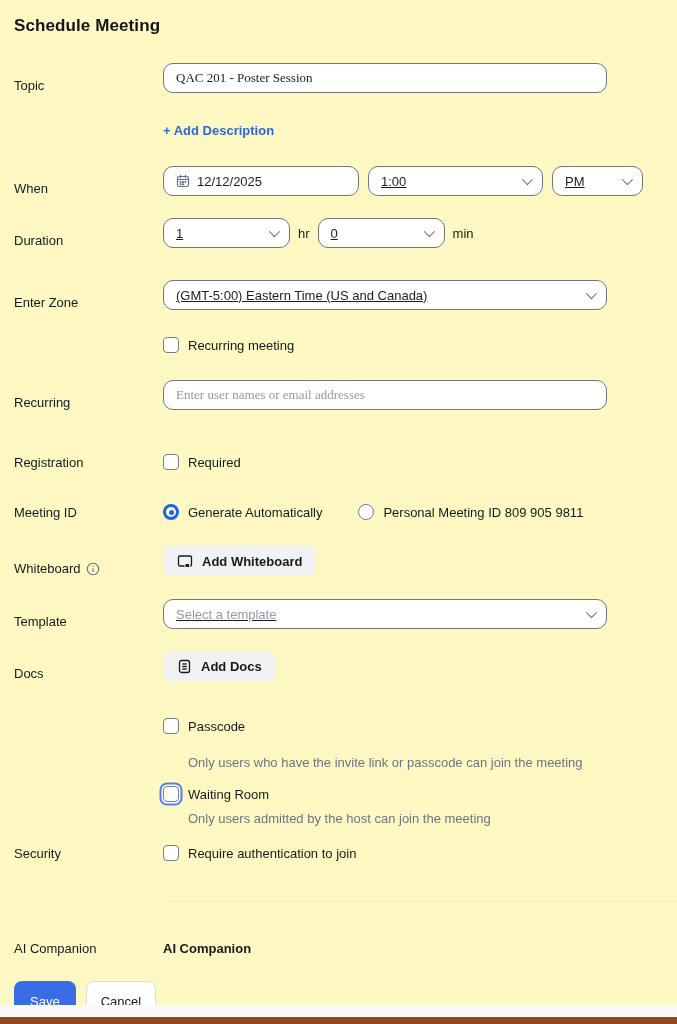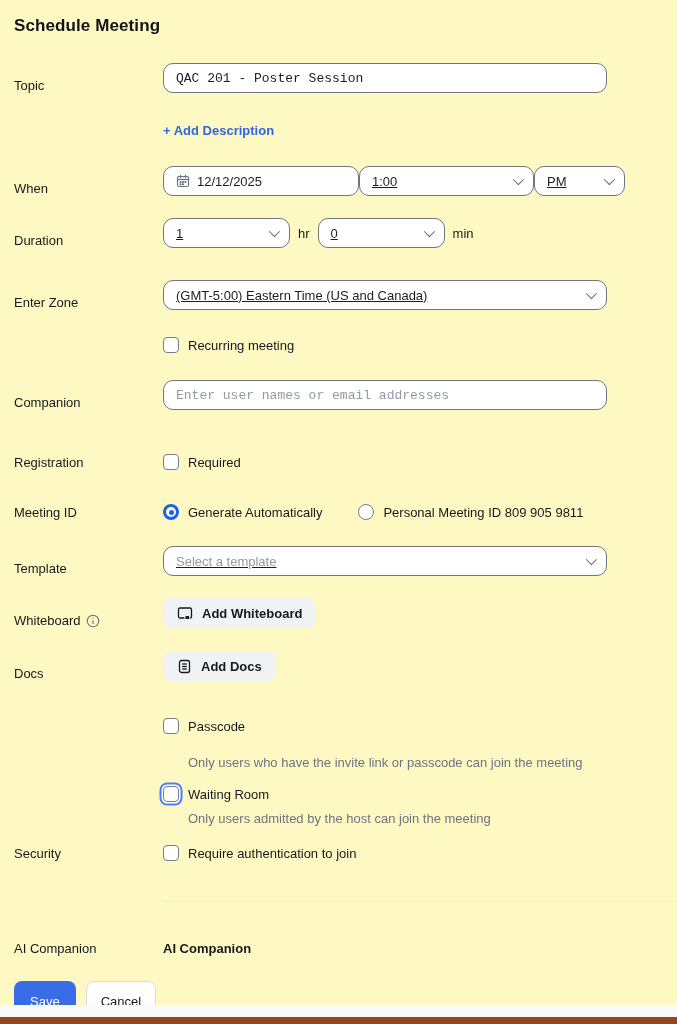--- a/index.html
+++ b/index.html
@@ -14,21 +14,21 @@
   .lbl { width:149px; flex-shrink:0; padding-top:7px; color:#17191c; display:flex; align-items:center; gap:6px; }
   .lbl.flat { padding-top:1px; }
   .field { display:flex; align-items:center; }
 
   
   .tbox, .sbox {
     height:30px; border:1px solid #70757e; border-radius:10px; background:#fff;
     display:flex; align-items:center; padding:0 12px; color:#1a1d21;
   }
   .sbox { justify-content:space-between; cursor:pointer;text-decoration:underline; }
-  input.tbox { width:444px; outline:none; font-family:Liberation Mono, monospace; font-size:13px; }
+  input.tbox { width:444px; outline:none; font-family:Liberation Serif, serif; font-size:13px; }
   input.tbox::placeholder { color:#939aa4; }
   .placeholder { color:#939aa4; }
 
   .chev { width:8px; height:8px; border-right:1.6px solid #5f6771; border-bottom:1.6px solid #5f6771; transform:rotate(45deg) translateY(-2px); flex-shrink:0; margin-left:8px; }
 
   
   .cb { width:16px; height:16px; border:1.5px solid #777e88; border-radius:4px; background:#fff; flex-shrink:0; cursor:pointer; }
   .cb.focused { box-shadow:0 0 0 1.5px #fff, 0 0 0 3.5px #4d7ef7; }
   .radio { width:16px; height:16px; border-radius:50%; flex-shrink:0; cursor:pointer; position:relative; }
   .radio.off { border:1.5px solid #777e88; background:#fff; }
@@ -69,21 +69,21 @@
       </div>
     </div>
 
     <div class="row" style="margin-bottom:28px">
       <div class="lbl"></div>
       <span class="link" style="font-weight:bold">+  Add Description</span>
     </div>
 
     <div class="row" style="margin-bottom:22px">
       <div class="lbl">When</div>
-      <div class="field" style="">
+      <div class="field" style="gap:9px">
         <div class="tbox" style="width:196px; gap:7px; cursor:pointer">
           <span>
             <svg width="14" height="14" viewBox="0 0 14 14" fill="none" stroke="#6b7280" stroke-width="1.2">
               <rect x="1.5" y="2.5" width="11" height="10" rx="1.5"></rect>
               <line x1="4.5" y1="1" x2="4.5" y2="4"></line>
                 <line x1="9.5" y1="1" x2="9.5" y2="4"></line>
               <line x1="1.5" y1="5.5" x2="12.5" y2="5.5"></line>
               <circle cx="4.6" cy="8" r="0.5" fill="#6b7280"></circle>
                 <circle cx="7" cy="8" r="0.5" fill="#6b7280"></circle>
                 <circle cx="9.4" cy="8" r="0.5" fill="#6b7280"></circle>
@@ -130,21 +130,21 @@
 
     <div class="row" style="margin-bottom:27px">
       <div class="lbl"></div>
       <div class="chk-item">
         <span class="cb"></span>
         <span>Recurring meeting</span>
       </div>
     </div>
 
     <div class="row" style="margin-bottom:44px">
-      <div class="lbl">Companion</div>
+      <div class="lbl">Recurring</div>
       <input class="tbox" type="text" placeholder="Enter user names or email addresses" style="">
     </div>
 
     <div class="row" style="margin-bottom:34px">
       <div class="lbl flat">Registration</div>
       <div class="chk-item">
         <span class="cb"></span>
         <span>Required</span>
       </div>
     </div>
@@ -153,28 +153,20 @@
       <div class="lbl flat">Meeting ID</div>
       <div class="field" style="gap:36px">
         <div class="chk-item">
           <span class="radio on"></span>
           <span>Generate Automatically</span>
         </div>
         <div class="chk-item">
           <span class="radio off"></span>
           <span>Personal Meeting ID 809 905 9811</span>
         </div>
-      </div>
-    </div>
-
-    <div class="row" style="margin-bottom:22px">
-      <div class="lbl">Template</div>
-      <div class="sbox" style="width:444px">
-        <span class="placeholder">Select a template</span>
-        <span class="chev"></span>
       </div>
     </div>
 
     <div class="row" style="margin-bottom:23px">
       <div class="lbl" style="padding-top:6px">
         <span>Whiteboard</span>
         <span>
           <svg width="14" height="14" viewBox="0 0 14 14" fill="none" stroke="#6b7280" stroke-width="1.1">
             <circle cx="7" cy="7" r="5.7"></circle>
             <line x1="7" y1="6.2" x2="7" y2="10"></line>
@@ -184,20 +176,28 @@
       </div>
       <button class="pill-btn">
         <span>
           <svg width="16" height="15" viewBox="0 0 16 15" fill="none" stroke="#17191c" stroke-width="1.3">
             <rect x="1.5" y="2" width="13" height="10" rx="1.6"></rect>
             <rect x="8" y="9.5" width="4.5" height="4" rx="0.8" fill="#17191c" stroke="#fff" stroke-width="1"></rect>
           </svg>
         </span>
         <span>Add Whiteboard</span>
       </button>
+    </div>
+
+    <div class="row" style="margin-bottom:22px">
+      <div class="lbl">Template</div>
+      <div class="sbox" style="width:444px">
+        <span class="placeholder">Select a template</span>
+        <span class="chev"></span>
+      </div>
     </div>
 
     <div class="row" style="margin-bottom:37px">
       <div class="lbl" style="padding-top:6px">Docs</div>
       <button class="pill-btn">
         <span>
           <svg width="15" height="15" viewBox="0 0 15 15" fill="none" stroke="#17191c" stroke-width="1.3">
             <rect x="2.5" y="1.5" width="10" height="12" rx="2"></rect>
             <line x1="5.2" y1="5" x2="9.8" y2="5"></line>
             <line x1="5.2" y1="7.5" x2="9.8" y2="7.5"></line>

